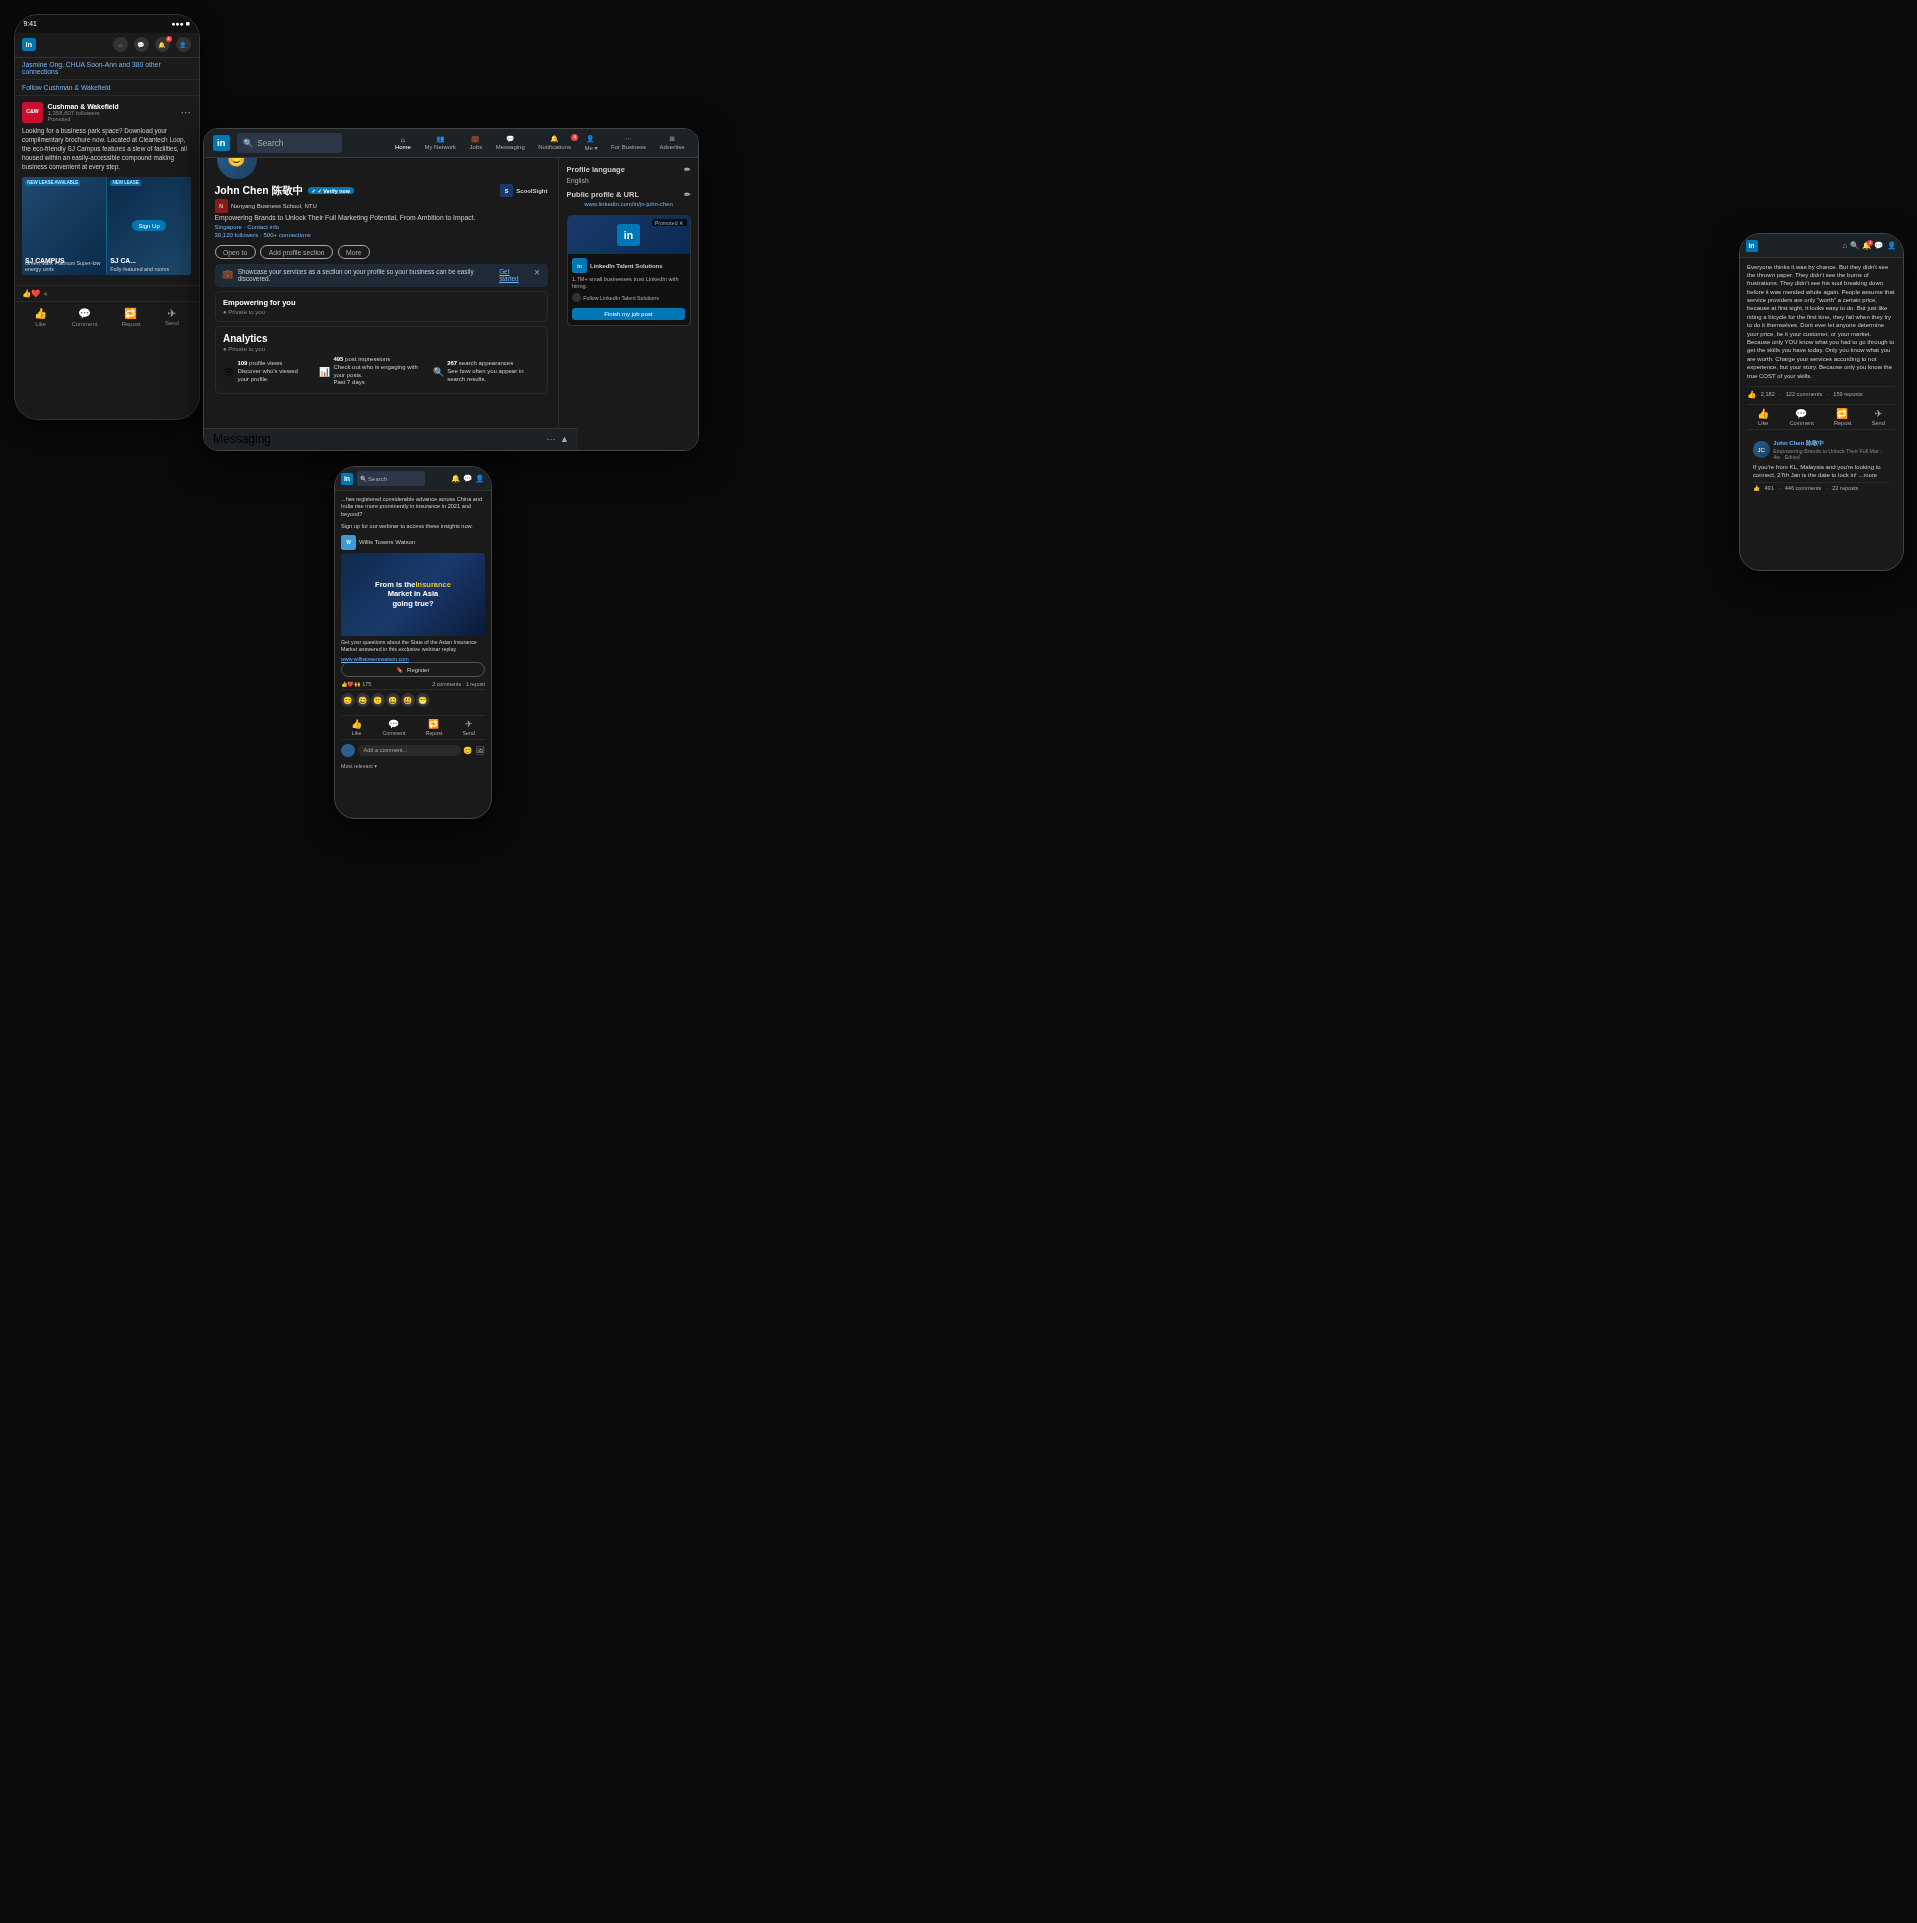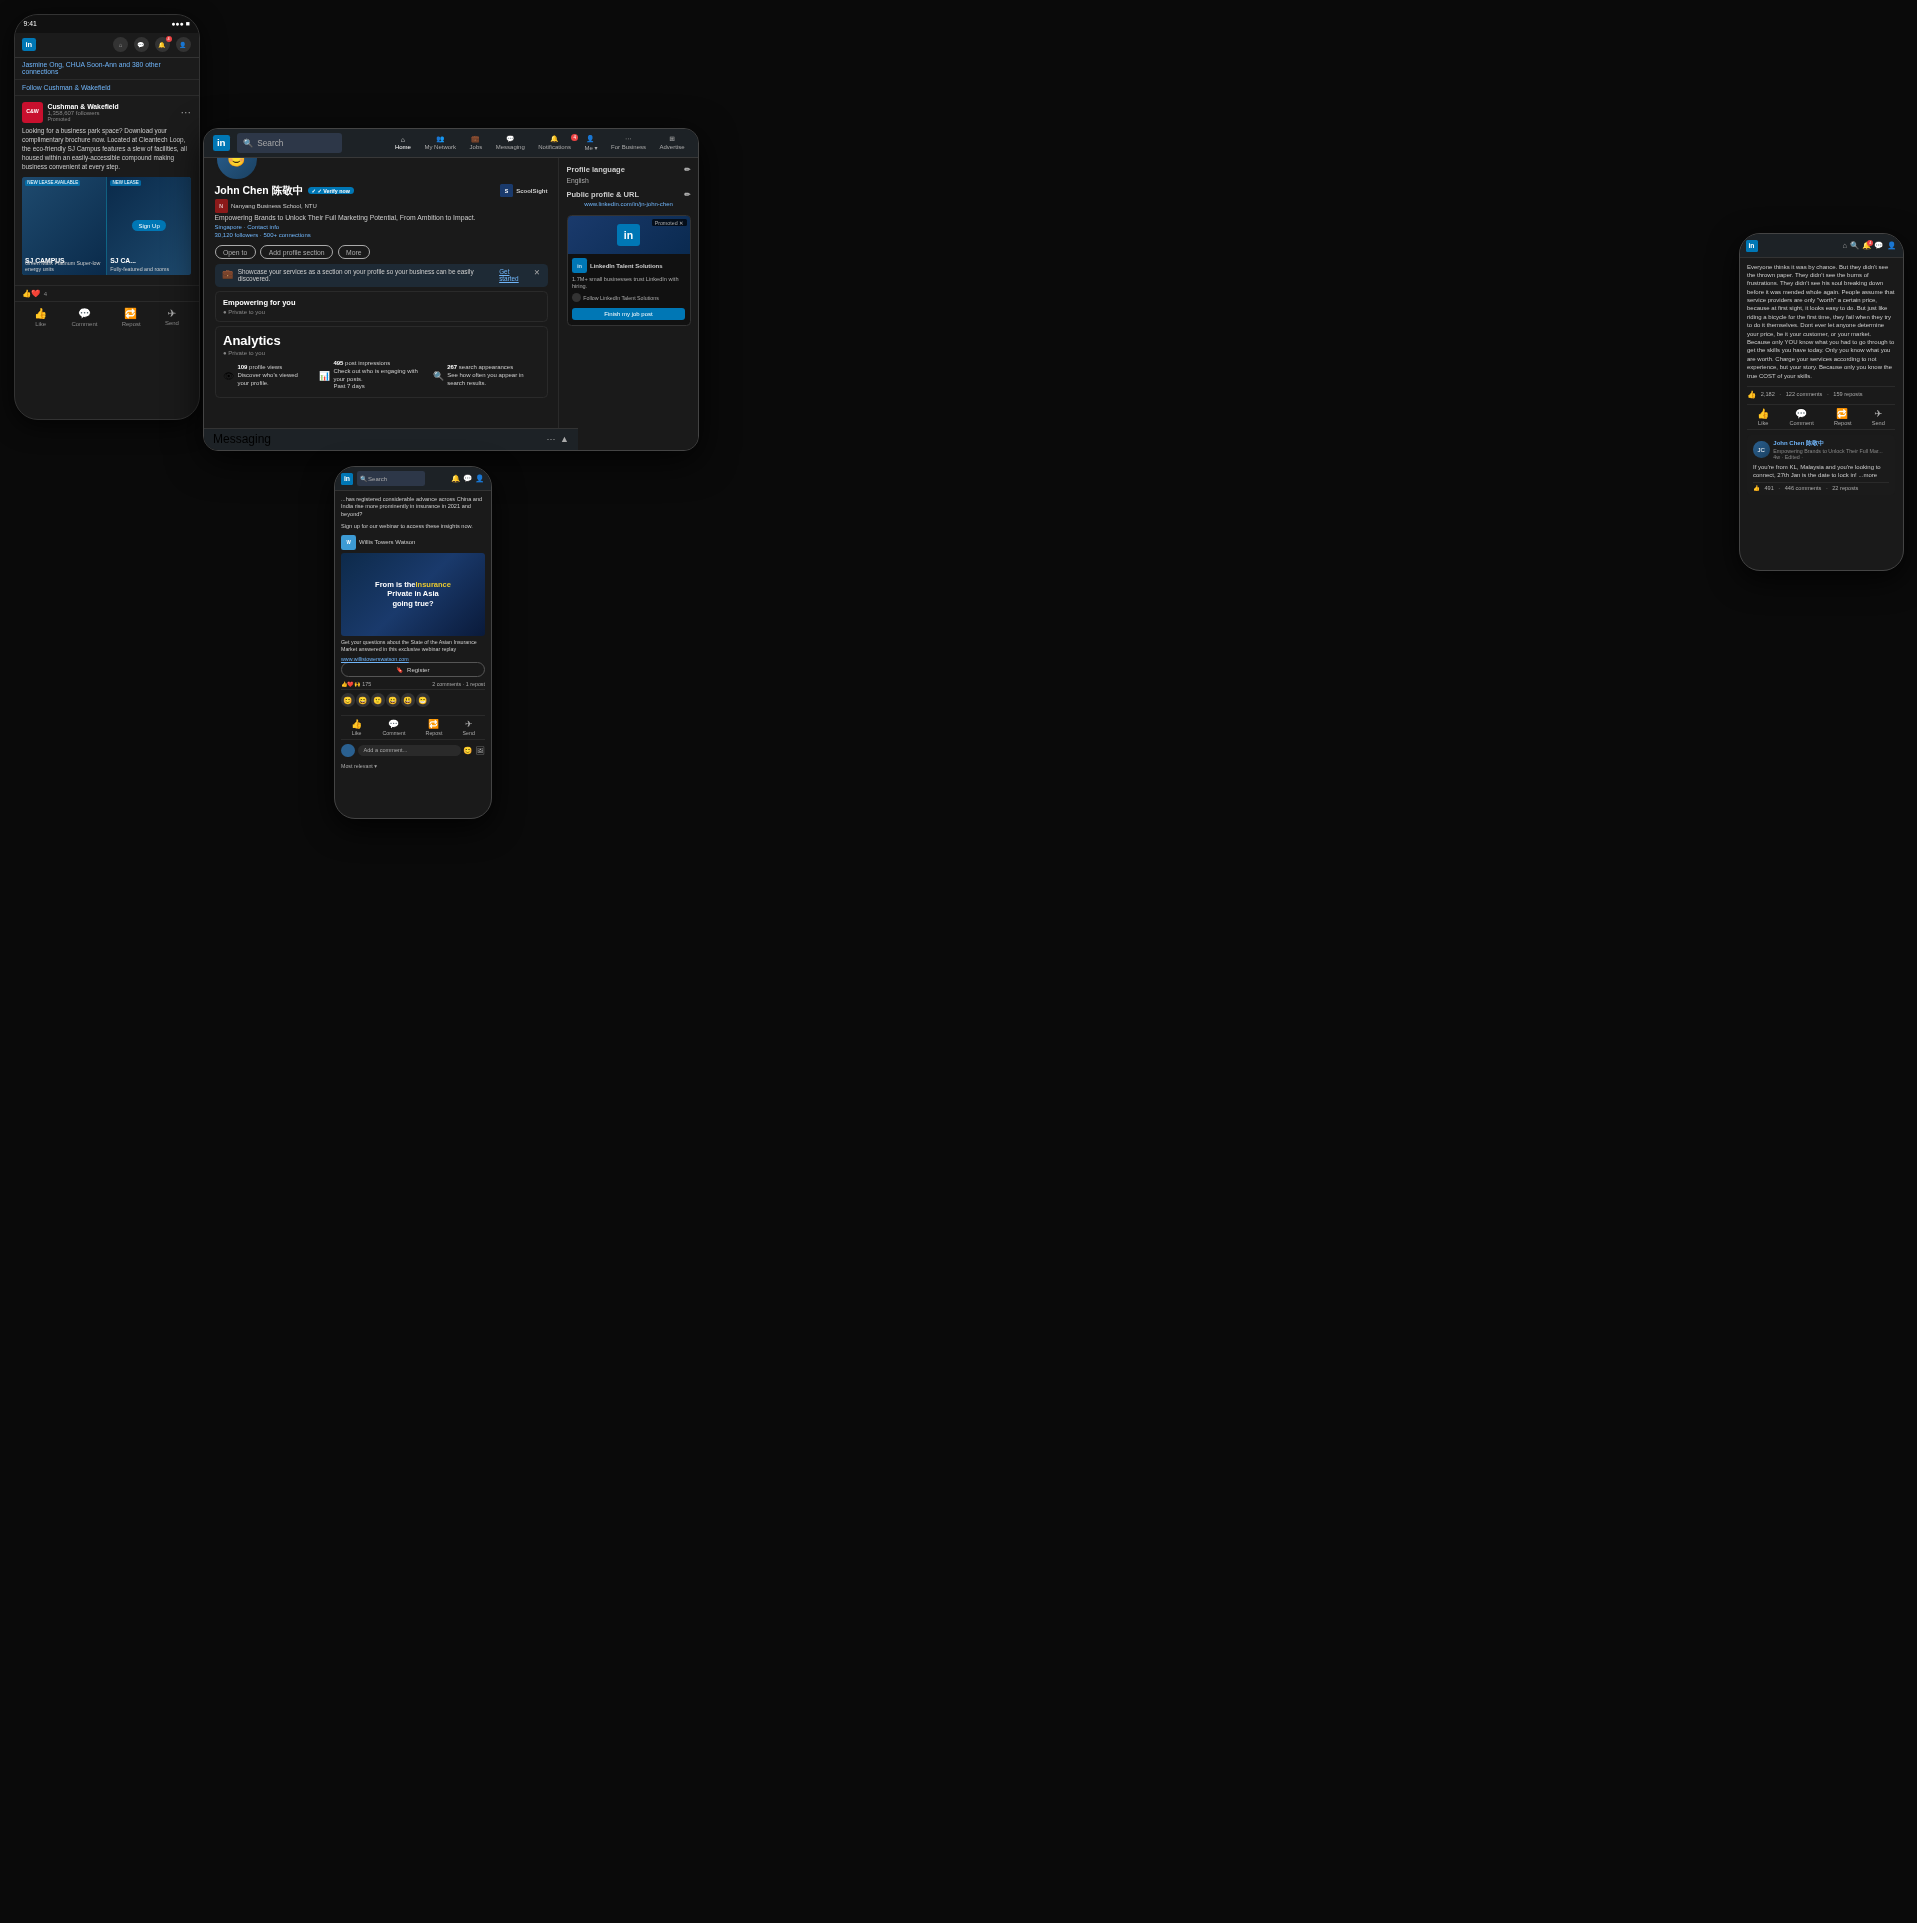--- a/index.html
+++ b/index.html
@@ -540,21 +540,21 @@
 
     
     .analytics-section {
       background: #1b1b1b;
       margin: 0 10.5px 4.5px;
       border-radius: 4.5px;
       padding: 6px 7.5px;
       border: 0.8px solid #2a2a2a;
     }
     .analytics-title {
-      font-size: 13px;
+      font-size: 10px;
       font-weight: 600;
       color: #fff;
       margin-bottom: 1.5px;
     }
     .analytics-private {
       font-size: 6px;
       color: #888;
       margin-bottom: 4.5px;
     }
     .analytics-metrics {
@@ -1213,21 +1213,21 @@
   <div class="pb-scroll-content">
     <div class="pb-post-text">...has registered considerable advance across China and India rise more prominently in insurance in 2021 and beyond?</div>
     <div class="pb-post-text">Sign up for our webinar to access these insights now.</div>
     <div class="pb-company-row">
       <div class="pb-company-logo">W</div>
       <span class="pb-company-name">Willis Towers Watson</span>
     </div>
     <div class="pb-post-image">
       <div class="insurance-title">
         <span>From is the</span><span class="highlight">Insurance</span><br>
-        <span>Private in Asia</span><br>
+        <span>Market in Asia</span><br>
         <span>going true?</span>
       </div>
     </div>
     <div class="pb-post-cta">Get your questions about the State of the Asian Insurance Market answered in this exclusive webinar replay</div>
     <div class="pb-link">www.willistowerswatson.com</div>
     <button class="pb-register-btn">
       <span>🔖</span>
       <span>Register</span>
     </button>
     <div class="pb-reactions-count">

